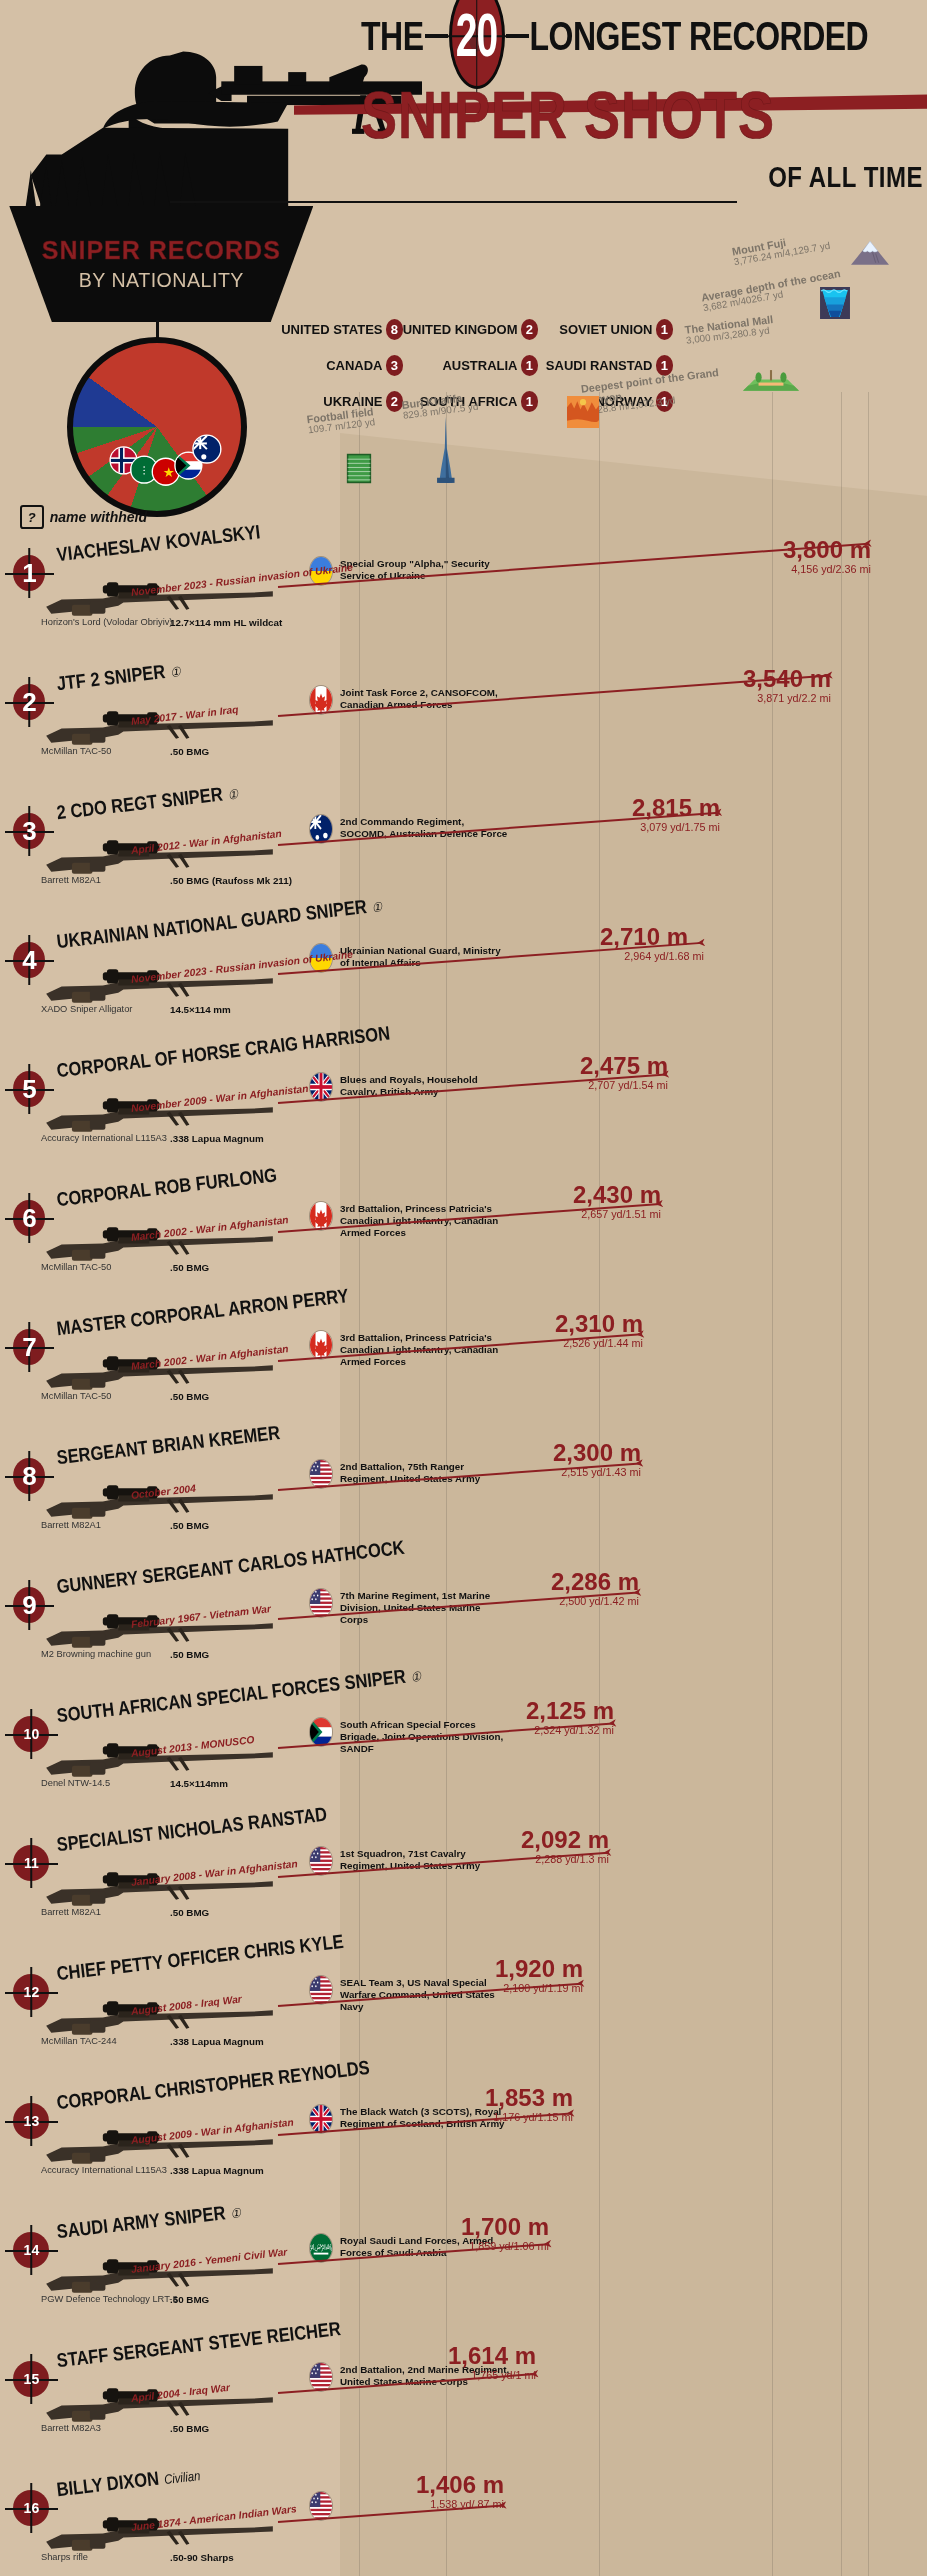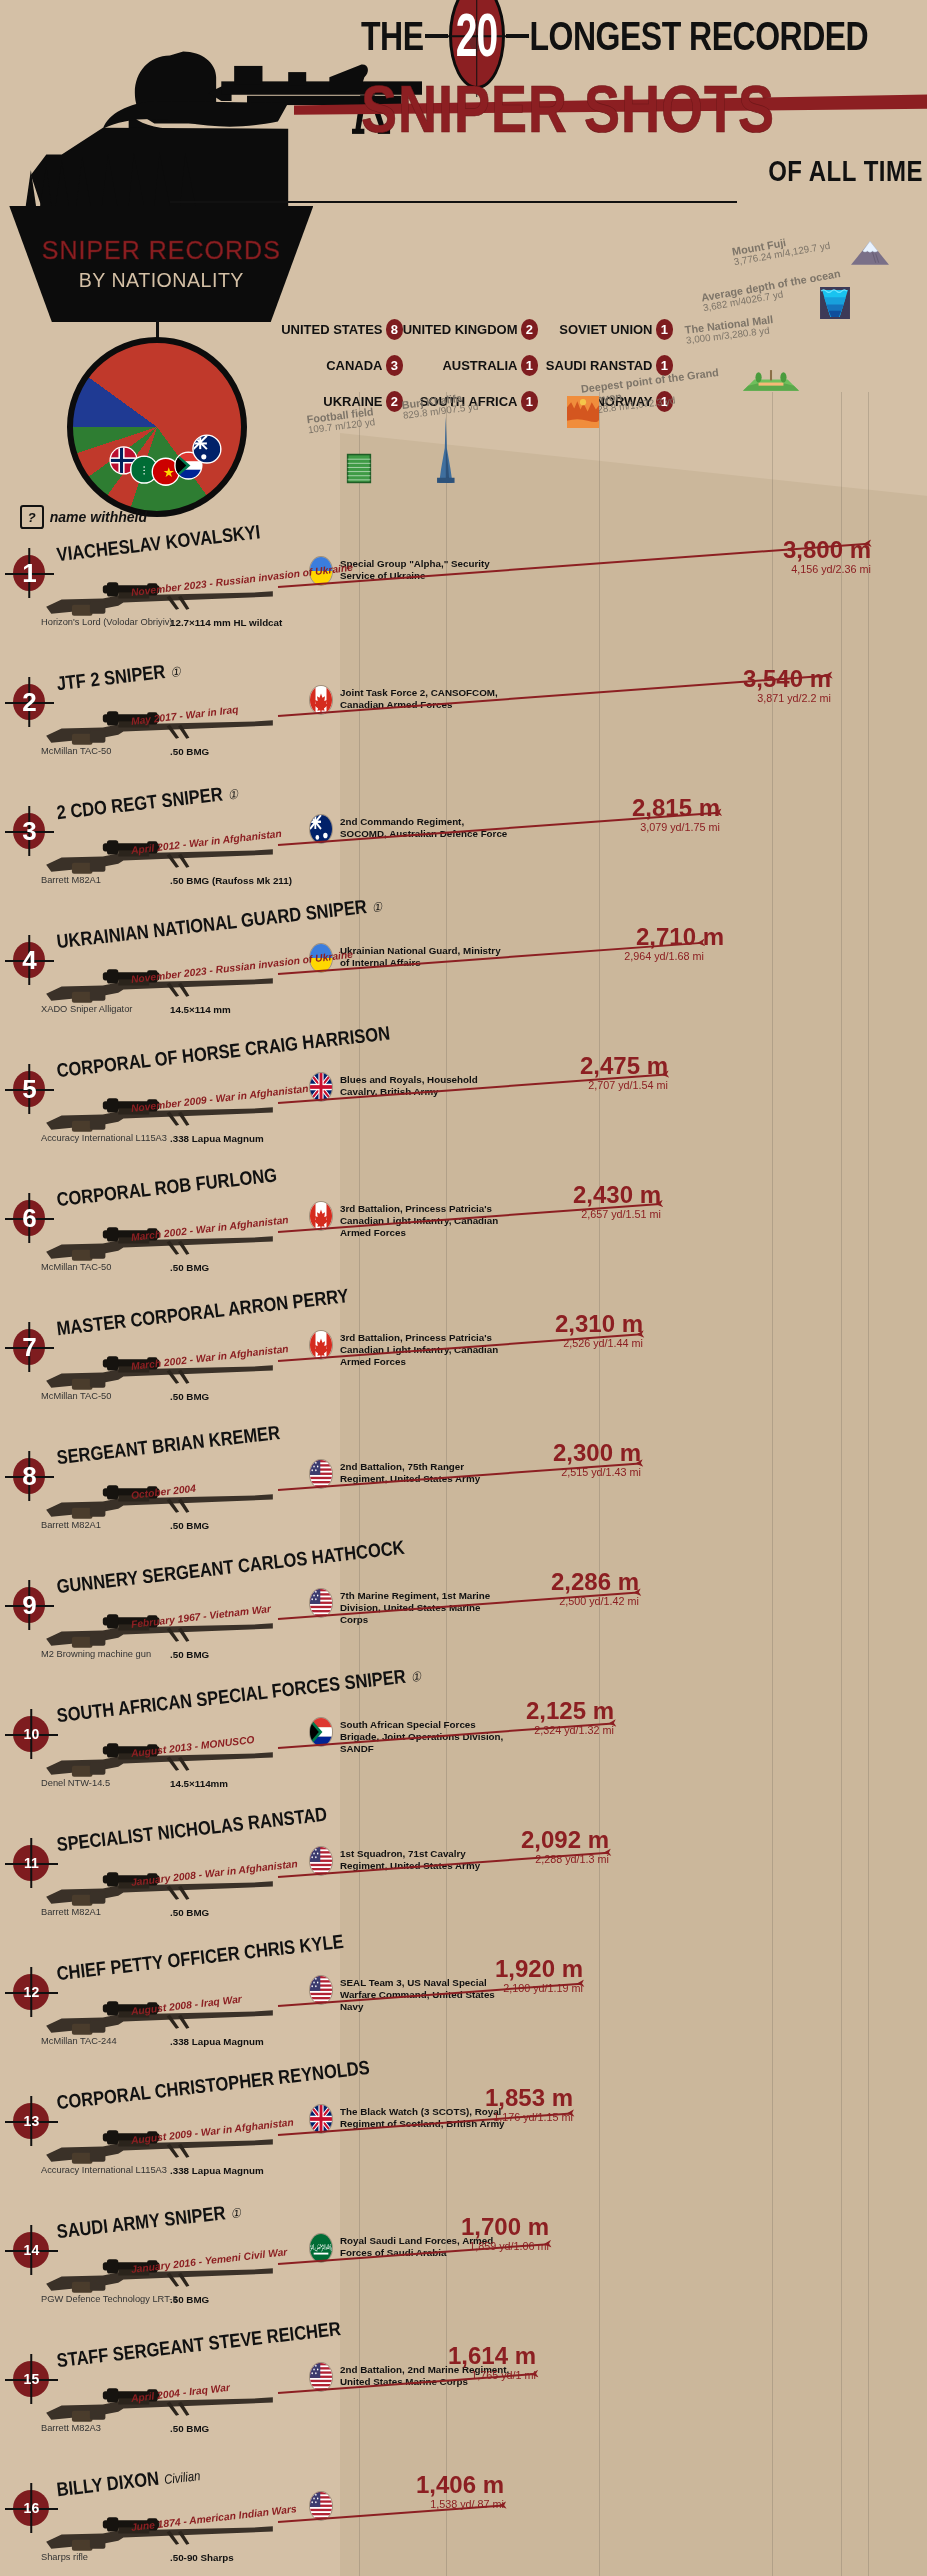--- a/index.html
+++ b/index.html
@@ -42,41 +42,41 @@
   .longest {
     font-weight: bold; font-size: 32px; color: #111; letter-spacing: -0.5px;
     transform: scaleY(1.25); transform-origin: center; line-height:1;
   }
   .red-swoosh {
     position: absolute; left: -67px; top: 89px; width: 659px; height: 20.6px;
     background: #8c1f22;
     clip-path: polygon(0 55%, 100% 0, 100% 70%, 0 100%);
     z-index: 1;
   }
-  .title-row2 { position: relative; margin-top: 11px; z-index: 3; }
+  .title-row2 { position: relative; margin-top: 17px; z-index: 3; }
   .sniper-shots {
     font-weight: bold; font-size: 54px; color: #8c1f22; letter-spacing: 1px;
     transform: scaleY(1.22); transform-origin: left center; display:inline-block;
     font-family: "Liberation Sans", sans-serif;
     -webkit-text-stroke: 0.5px #6d1719;
   }
   .of-all-time {
     text-align: right; font-weight: bold; font-size: 24px; color: #111;
     letter-spacing: 0.5px; margin-top: 16.5px; transform: scaleY(1.2); transform-origin: right center;
   }
   .rule-line { position:absolute; left: 170px; top: 201px; width: 567px; height: 1.5px; background: #111; }
 
   
   .nat-banner {
     position: absolute; left: 9.3px; top: 206px; width: 304px; height: 116px;
     background: #0c0c0c;
     clip-path: polygon(0 0, 100% 0, 86% 100%, 14% 100%);
     display:flex; flex-direction: column; align-items:center; justify-content:center;
   }
-  .nat-title { color:#8c1f22; font-weight:normal; font-size:25px; letter-spacing:1px; -webkit-text-stroke:0.5px #5e1416; font-family:"Liberation Sans",sans-serif;}
+  .nat-title { color:#8c1f22; font-weight:bold; font-size:25px; letter-spacing:1px; -webkit-text-stroke:0.5px #5e1416; font-family:"Liberation Sans",sans-serif;}
   .nat-sub { color:#d4c0a6; font-size:19.6px; letter-spacing:0.5px; margin-top:4.1px; }
   .nat-stem { position:absolute; left:156px; top:320px; width:2.6px; height:29px; background:#111; }
 
   
   .pie-wrap { position:absolute; left:67px; top:337px; width:180px; height:180px; }
   .pie {
     width:180px; height:180px; border-radius:50%; border:6.2px solid #0c0c0c;
     overflow:hidden; position:relative;
     background: conic-gradient(
       #c0392b 0deg 144deg,
@@ -541,21 +541,21 @@
           </svg></div>
         <div class="gun-model">XADO Sniper Alligator</div>
         <div class="caliber">14.5×114 mm</div>
         <div class="flag-pill" style="left:309px;top:30px;"><svg viewBox="0 0 60 60" preserveAspectRatio="none" width="100%" height="100%">
             <rect width="60" height="30" y="0" fill="#3b7ddd"></rect>
             <rect width="60" height="30" y="30" fill="#ffd700"></rect>
           </svg></div>
         <div class="unit-text" style="left:340px;top:32px;width:170px;">Ukrainian National Guard, Ministry of Internal Affairs</div>
         <div class="conflict" style="left:131px;top:61px;transform:rotate(-6.5deg);">November 2023 - Russian invasion of Ukraine</div>
         <div class="shot-line" style="left:278px;top:60px;width:425px;transform:rotate(-4.2deg);"></div>
-        <div class="dist-m" style="left:595px;top:10.3px;width:129px;">2,710 m</div>
+        <div class="dist-m" style="left:559px;top:10.3px;width:129px;">2,710 m</div>
         <div class="dist-yd" style="left:575px;top:37px;width:129px;">2,964 yd/1.68 mi</div>
       </div>
       <div class="entry">
         <div class="rank">5</div>
         <div class="sniper-name">CORPORAL OF HORSE CRAIG HARRISON</div>
         <div class="gun"><svg viewBox="0 0 460 92" width="237" height="47" preserveAspectRatio="none">
             <path d="M10 62 L40 48 L120 46 L150 40 L420 34 L450 32 L450 42 L160 54 L150 60 L120 66 L60 72 L20 76 Z" fill="#3a3128"></path>
             <rect x="120" y="20" width="110" height="16" rx="5" fill="#16130f"></rect>
             <rect x="128" y="14" width="22" height="28" rx="5" fill="#16130f"></rect>
             <rect x="206" y="16" width="20" height="24" rx="4" fill="#16130f"></rect>

